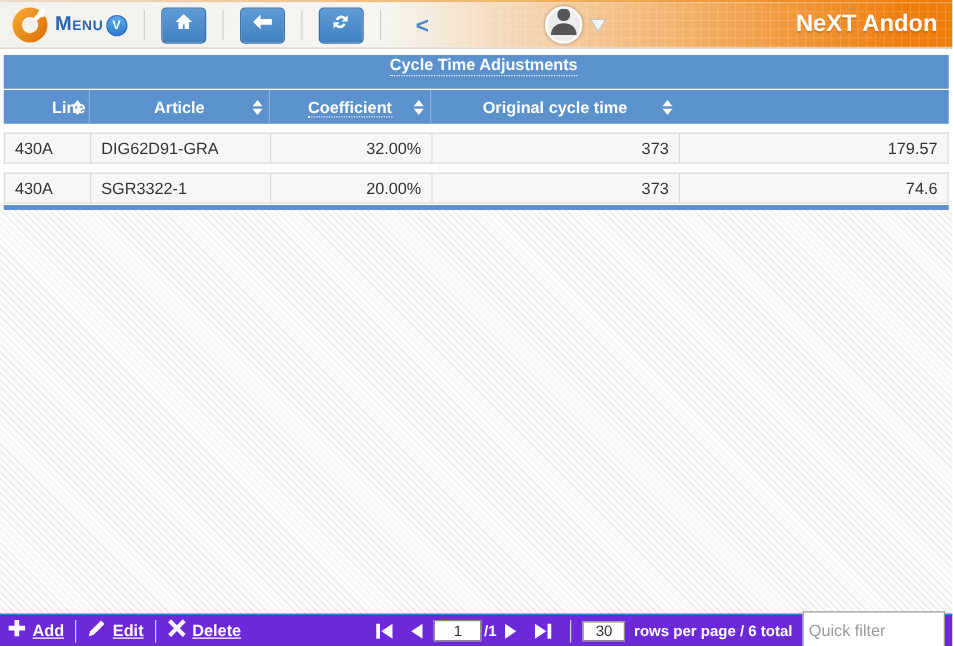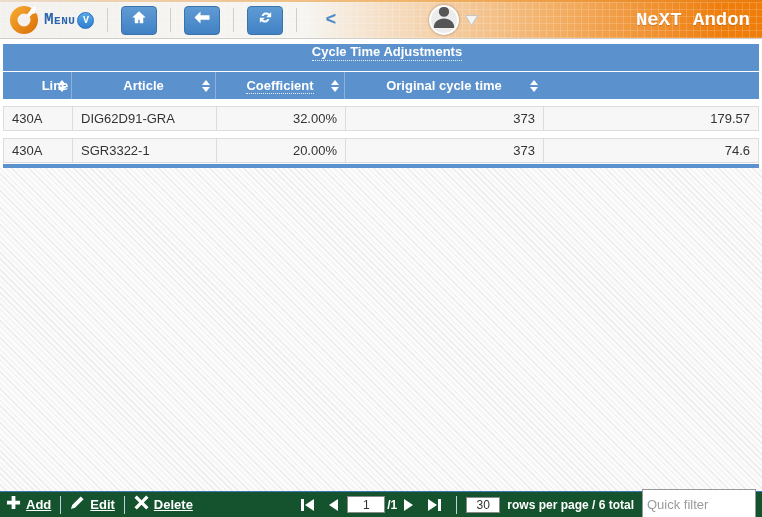--- a/index.html
+++ b/index.html
@@ -13,21 +13,20 @@
   }
   
   .top-edge { height:2px; background:linear-gradient(90deg,#ecdccb,#f0b469 55%,#ea7a0a); flex:none; }
   .topbar {
     height:37px; flex:none;
     border-bottom:1px solid #cfcdc8;
     background:linear-gradient(90deg,#f2f1ee 0%,#f6f5f2 40%,#f3b169 72%,#ee7d0c 95%);
     display:flex; align-items:center;
     padding:0 8px;
     position:relative;
-    font-family:Liberation Mono, monospace;
   }
   .topbar::before{
     content:""; position:absolute; inset:0; pointer-events:none;
     background-image:
       linear-gradient(rgba(255,255,255,.16) 1px, transparent 1px),
       linear-gradient(90deg, rgba(255,255,255,.16) 1px, transparent 1px);
     background-size:7px 7px;
   }
   .topbar > * { position:relative; z-index:1; }
   .logo { width:31px; height:31px; display:flex; align-items:center; justify-content:center; cursor:pointer; }
@@ -106,21 +105,21 @@
   .td.num { justify-content:flex-end; }
   .blue-endbar { height:4px; background:#5b92cd; margin-top:1px; }
   
   .stripes {
     flex:1;
     background:repeating-linear-gradient(45deg,#ececec 0 1px,#fbfbfb 1px 4px);
   }
   
   .footer {
     height:26px; flex:none;
-    background:#14532d; border-top:1px solid #3f78b8;
+    background:#6d28d9; border-top:1px solid #3f78b8;
     display:flex; align-items:center;
     padding:0 6px; color:#fff;
   }
   .action { display:flex; align-items:center; gap:5px; cursor:pointer; }
   .action .lbl { font-weight:bold; font-size:13px; text-decoration:underline; color:#fff; }
   .fsep { width:1px; height:18px; background:#bcd2ea; margin:0 9px; flex:none; }
   .flex-spacer { flex:1; }
   .pgbtn { display:flex; align-items:center; justify-content:center; margin:0 5px; cursor:pointer; }
   .page-input { width:38px; height:17px; border:1px solid #8a8a8a; text-align:center; font-size:12px; font-family:"Liberation Sans",sans-serif; color:#333; margin:0 2px; }
   .ptotal { font-size:12px; font-weight:bold; }

